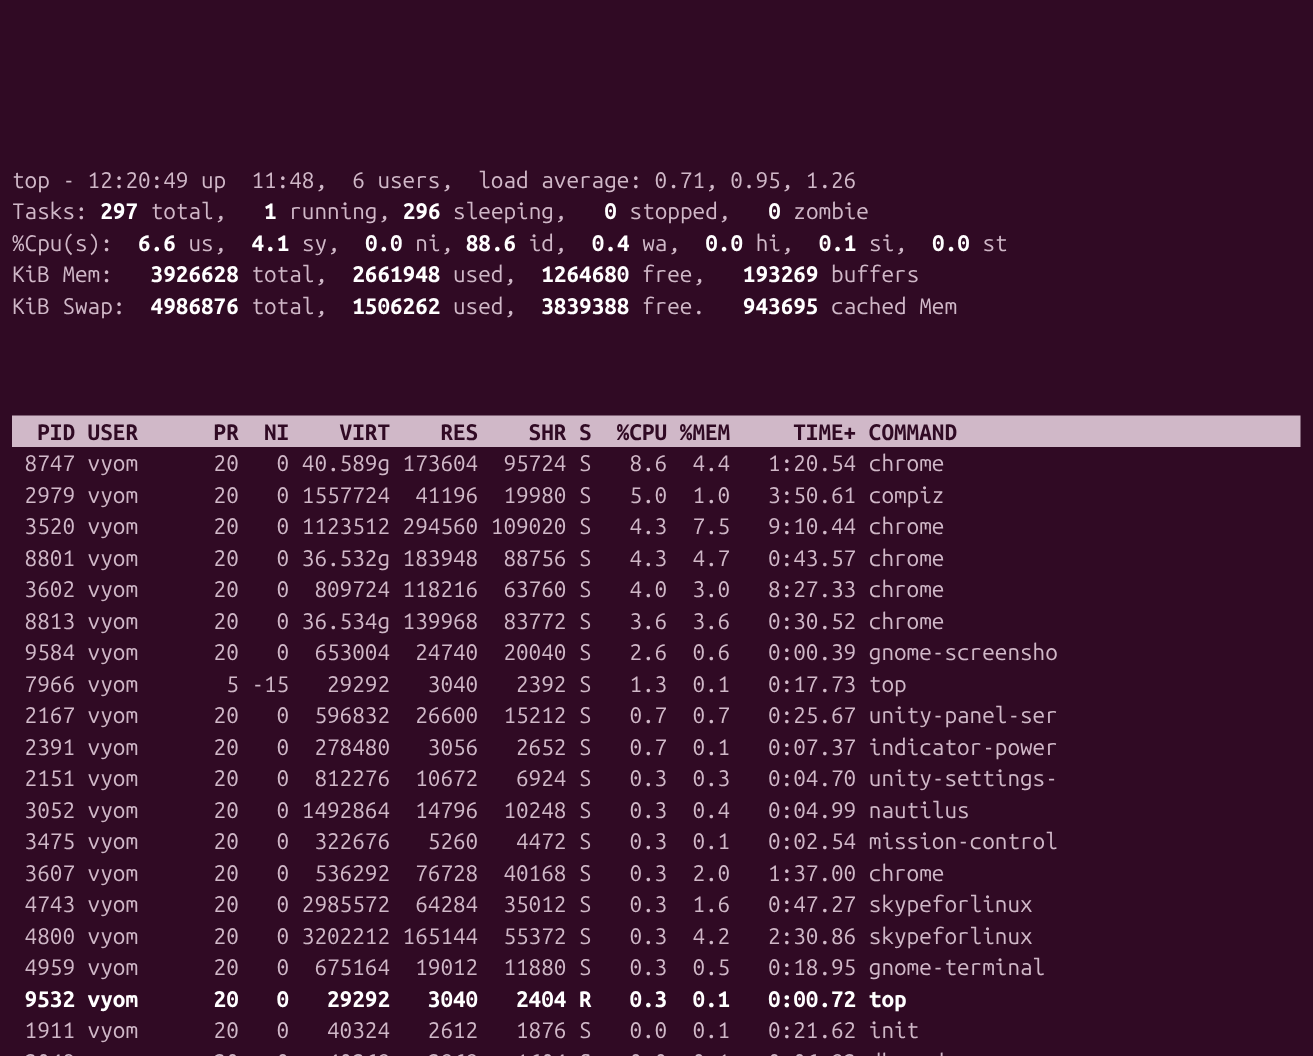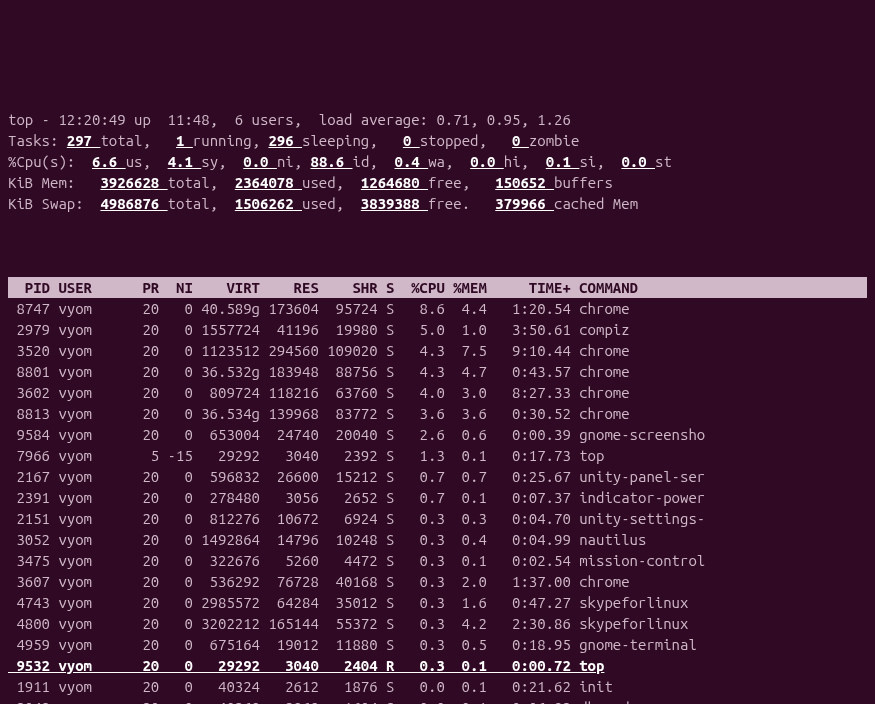--- a/index.html
+++ b/index.html
@@ -9,40 +9,40 @@
     color: #d0b8c8;
     font-family: "Ubuntu Mono", "DejaVu Sans Mono", monospace;
     font-size: 15px;
     line-height: 21px;
     white-space: pre;
     width: 875px;
     height: 704px;
     box-sizing: border-box;
     overflow: hidden;
   }
-  .b { font-weight: bold; color: #ffffff; text-decoration: underline; }
+  .b { font-weight: bold; color: #ffffff; }
   .hdr {
     background: #d0b8c8;
     color: #300a24;
     font-weight: bold;
     display: inline-block;
     width: 100%;
   }
   .row { }
 </style>
 </head>
 <body>
 
 
 
 <div>
 <span>top - 12:20:49 up  11:48,  6 users,  load average: 0.71, 0.95, 1.26</span>
 <span>Tasks: </span><span class="b">297 </span><span>total,   </span><span class="b">1 </span><span>running, </span><span class="b">296 </span><span>sleeping,   </span><span class="b">0 </span><span>stopped,   </span><span class="b">0 </span><span>zombie</span>
 <span>%Cpu(s):  </span><span class="b">6.6 </span><span>us,  </span><span class="b">4.1 </span><span>sy,  </span><span class="b">0.0 </span><span>ni, </span><span class="b">88.6 </span><span>id,  </span><span class="b">0.4 </span><span>wa,  </span><span class="b">0.0 </span><span>hi,  </span><span class="b">0.1 </span><span>si,  </span><span class="b">0.0 </span><span>st</span>
-<span>KiB Mem:   </span><span class="b">3926628 </span><span>total,  </span><span class="b">2364078 </span><span>used,  </span><span class="b">1264680 </span><span>free,   </span><span class="b">150652 </span><span>buffers</span>
-<span>KiB Swap:  </span><span class="b">4986876 </span><span>total,  </span><span class="b">1506262 </span><span>used,  </span><span class="b">3839388 </span><span>free.   </span><span class="b">379966 </span><span>cached Mem</span>
+<span>KiB Mem:   </span><span class="b">3926628 </span><span>total,  </span><span class="b">2661948 </span><span>used,  </span><span class="b">1264680 </span><span>free,   </span><span class="b">193269 </span><span>buffers</span>
+<span>KiB Swap:  </span><span class="b">4986876 </span><span>total,  </span><span class="b">1506262 </span><span>used,  </span><span class="b">3839388 </span><span>free.   </span><span class="b">943695 </span><span>cached Mem</span>
 </div>
 <div> </div>
 <span class="hdr">  PID USER      PR  NI    VIRT    RES    SHR S  %CPU %MEM     TIME+ COMMAND          </span>
 <div id="process-list"><div class="row"> 8747 vyom      20   0 40.589g 173604  95724 S   8.6  4.4   1:20.54 chrome</div><div class="row"> 2979 vyom      20   0 1557724  41196  19980 S   5.0  1.0   3:50.61 compiz</div><div class="row"> 3520 vyom      20   0 1123512 294560 109020 S   4.3  7.5   9:10.44 chrome</div><div class="row"> 8801 vyom      20   0 36.532g 183948  88756 S   4.3  4.7   0:43.57 chrome</div><div class="row"> 3602 vyom      20   0  809724 118216  63760 S   4.0  3.0   8:27.33 chrome</div><div class="row"> 8813 vyom      20   0 36.534g 139968  83772 S   3.6  3.6   0:30.52 chrome</div><div class="row"> 9584 vyom      20   0  653004  24740  20040 S   2.6  0.6   0:00.39 gnome-screensho</div><div class="row"> 7966 vyom       5 -15   29292   3040   2392 S   1.3  0.1   0:17.73 top</div><div class="row"> 2167 vyom      20   0  596832  26600  15212 S   0.7  0.7   0:25.67 unity-panel-ser</div><div class="row"> 2391 vyom      20   0  278480   3056   2652 S   0.7  0.1   0:07.37 indicator-power</div><div class="row"> 2151 vyom      20   0  812276  10672   6924 S   0.3  0.3   0:04.70 unity-settings-</div><div class="row"> 3052 vyom      20   0 1492864  14796  10248 S   0.3  0.4   0:04.99 nautilus</div><div class="row"> 3475 vyom      20   0  322676   5260   4472 S   0.3  0.1   0:02.54 mission-control</div><div class="row"> 3607 vyom      20   0  536292  76728  40168 S   0.3  2.0   1:37.00 chrome</div><div class="row"> 4743 vyom      20   0 2985572  64284  35012 S   0.3  1.6   0:47.27 skypeforlinux</div><div class="row"> 4800 vyom      20   0 3202212 165144  55372 S   0.3  4.2   2:30.86 skypeforlinux</div><div class="row"> 4959 vyom      20   0  675164  19012  11880 S   0.3  0.5   0:18.95 gnome-terminal</div><div class="row b"> 9532 vyom      20   0   29292   3040   2404 R   0.3  0.1   0:00.72 top</div><div class="row"> 1911 vyom      20   0   40324   2612   1876 S   0.0  0.1   0:21.62 init</div><div class="row"> 2049 vyom      20   0   40268   2868   1604 S   0.0  0.1   0:06.82 dbus-daemon</div></div>
 
 
 
 
 </body></html>

